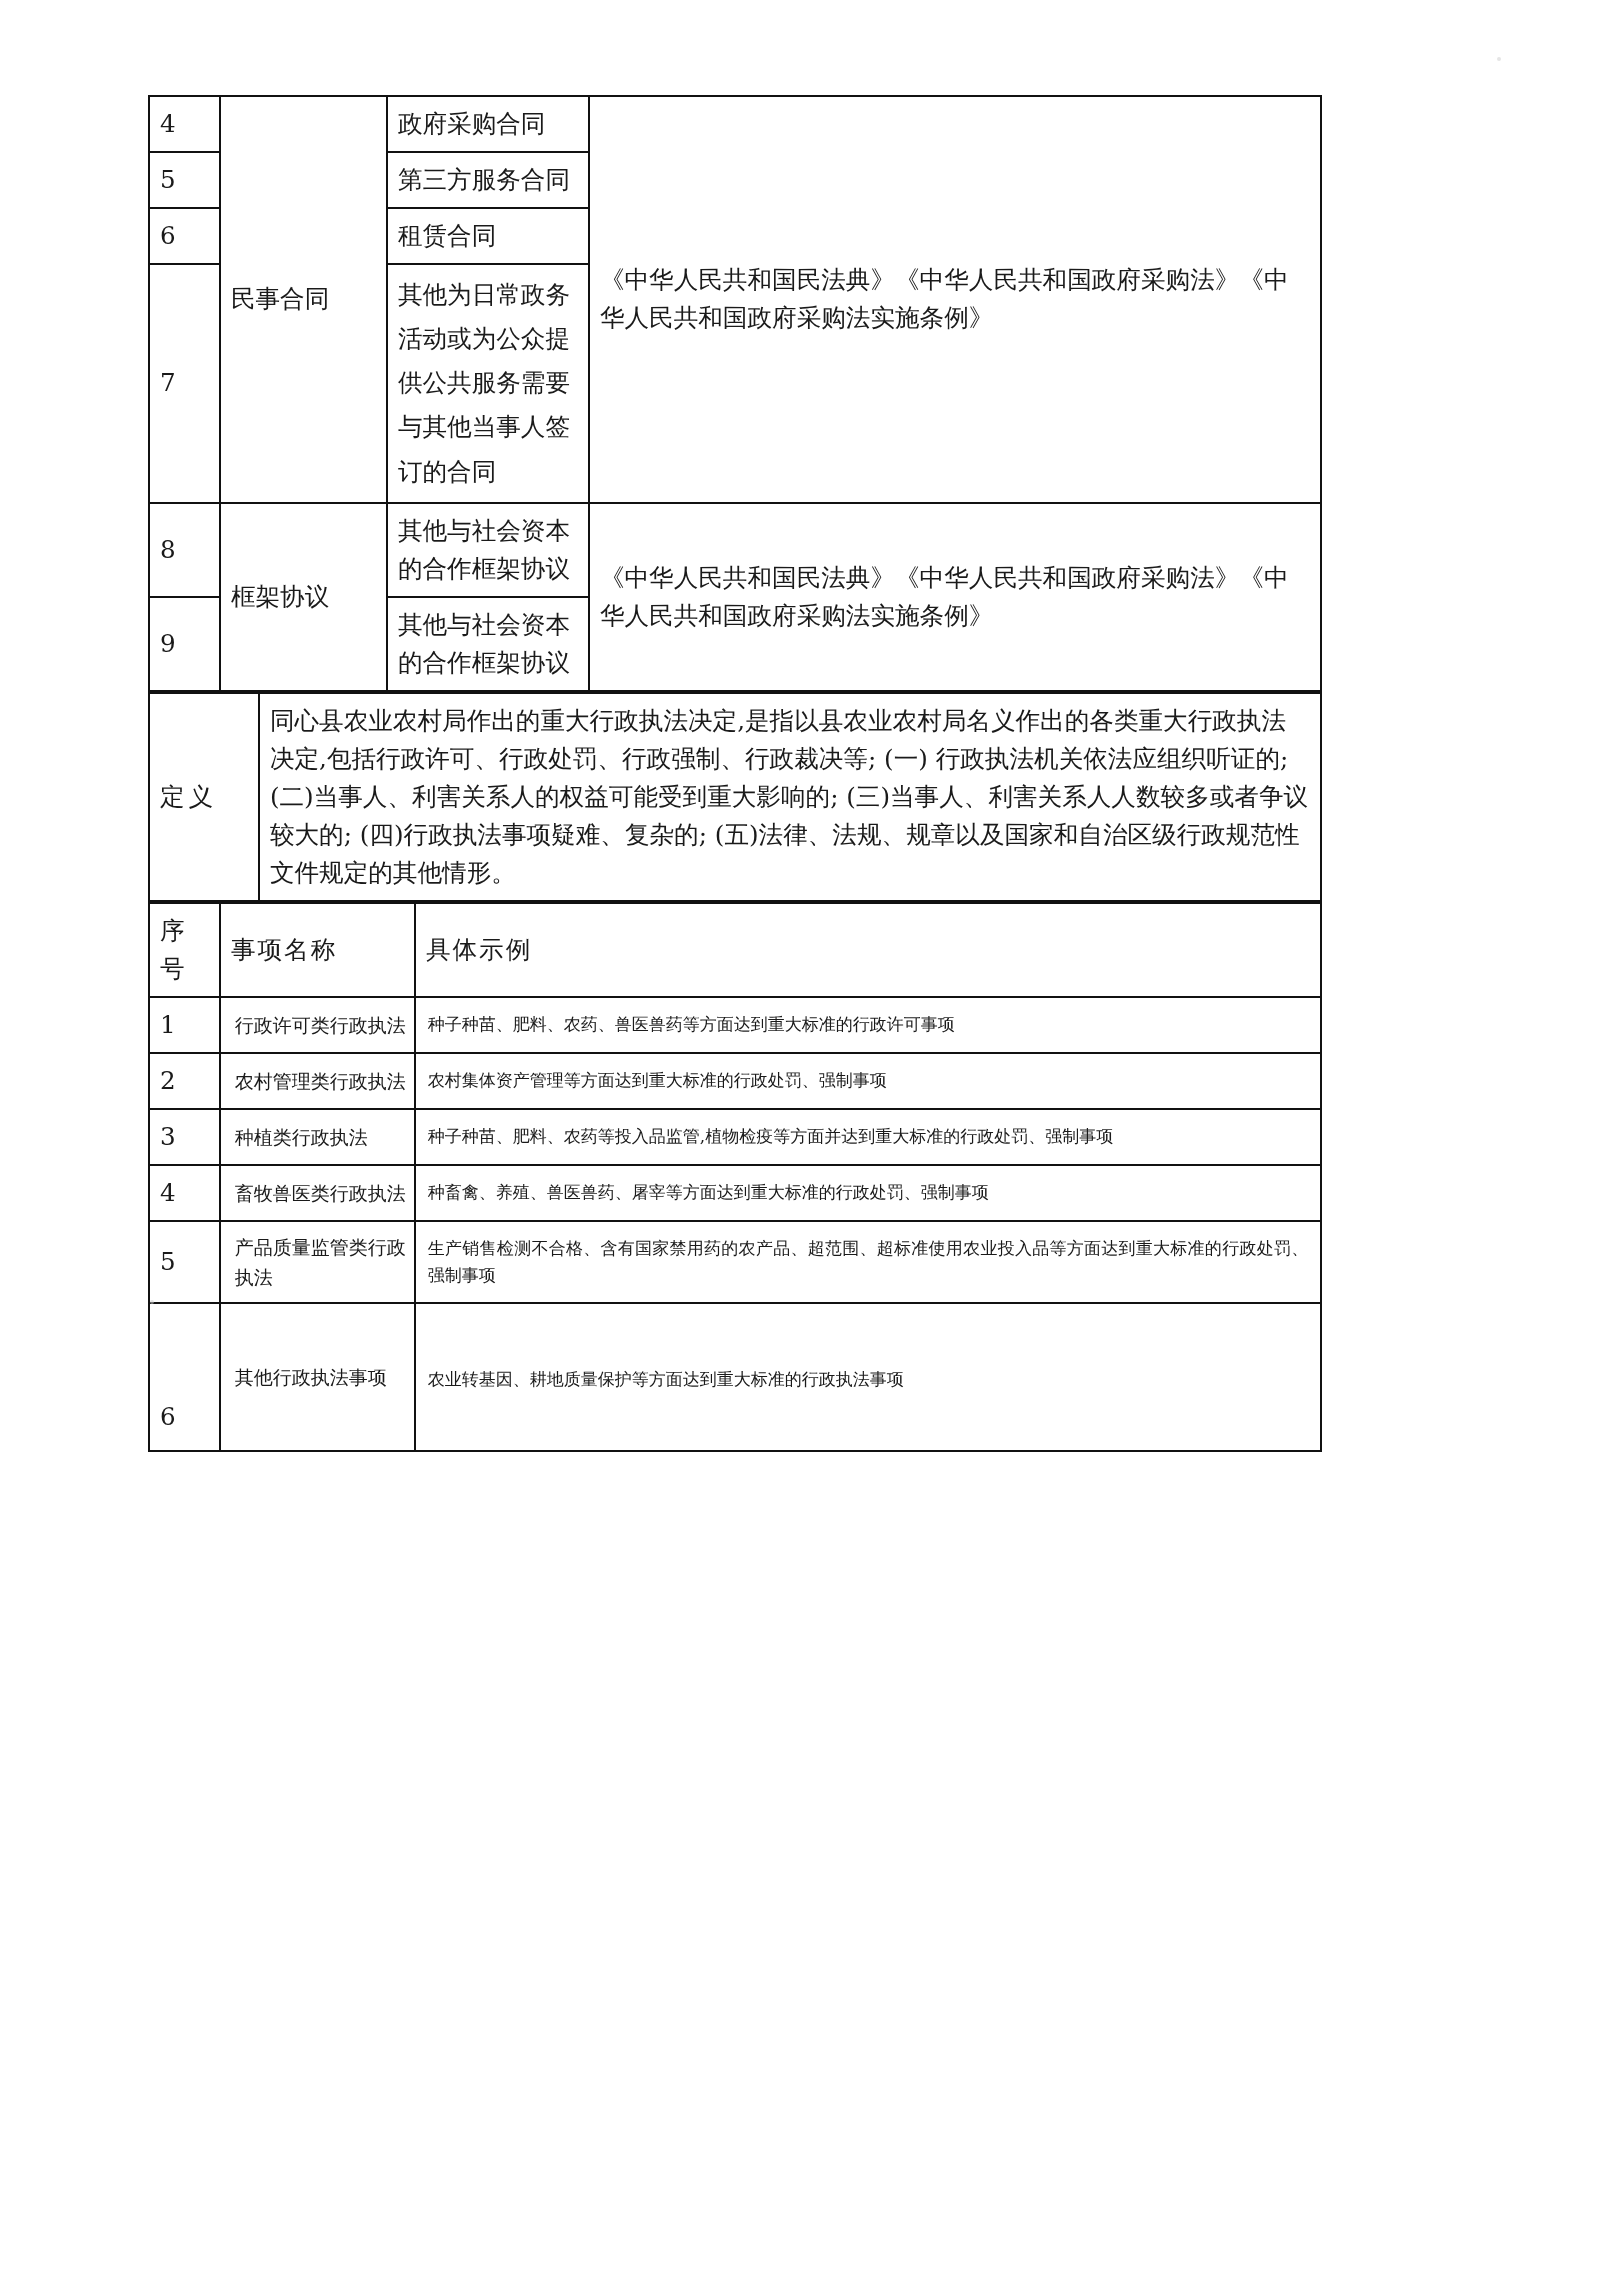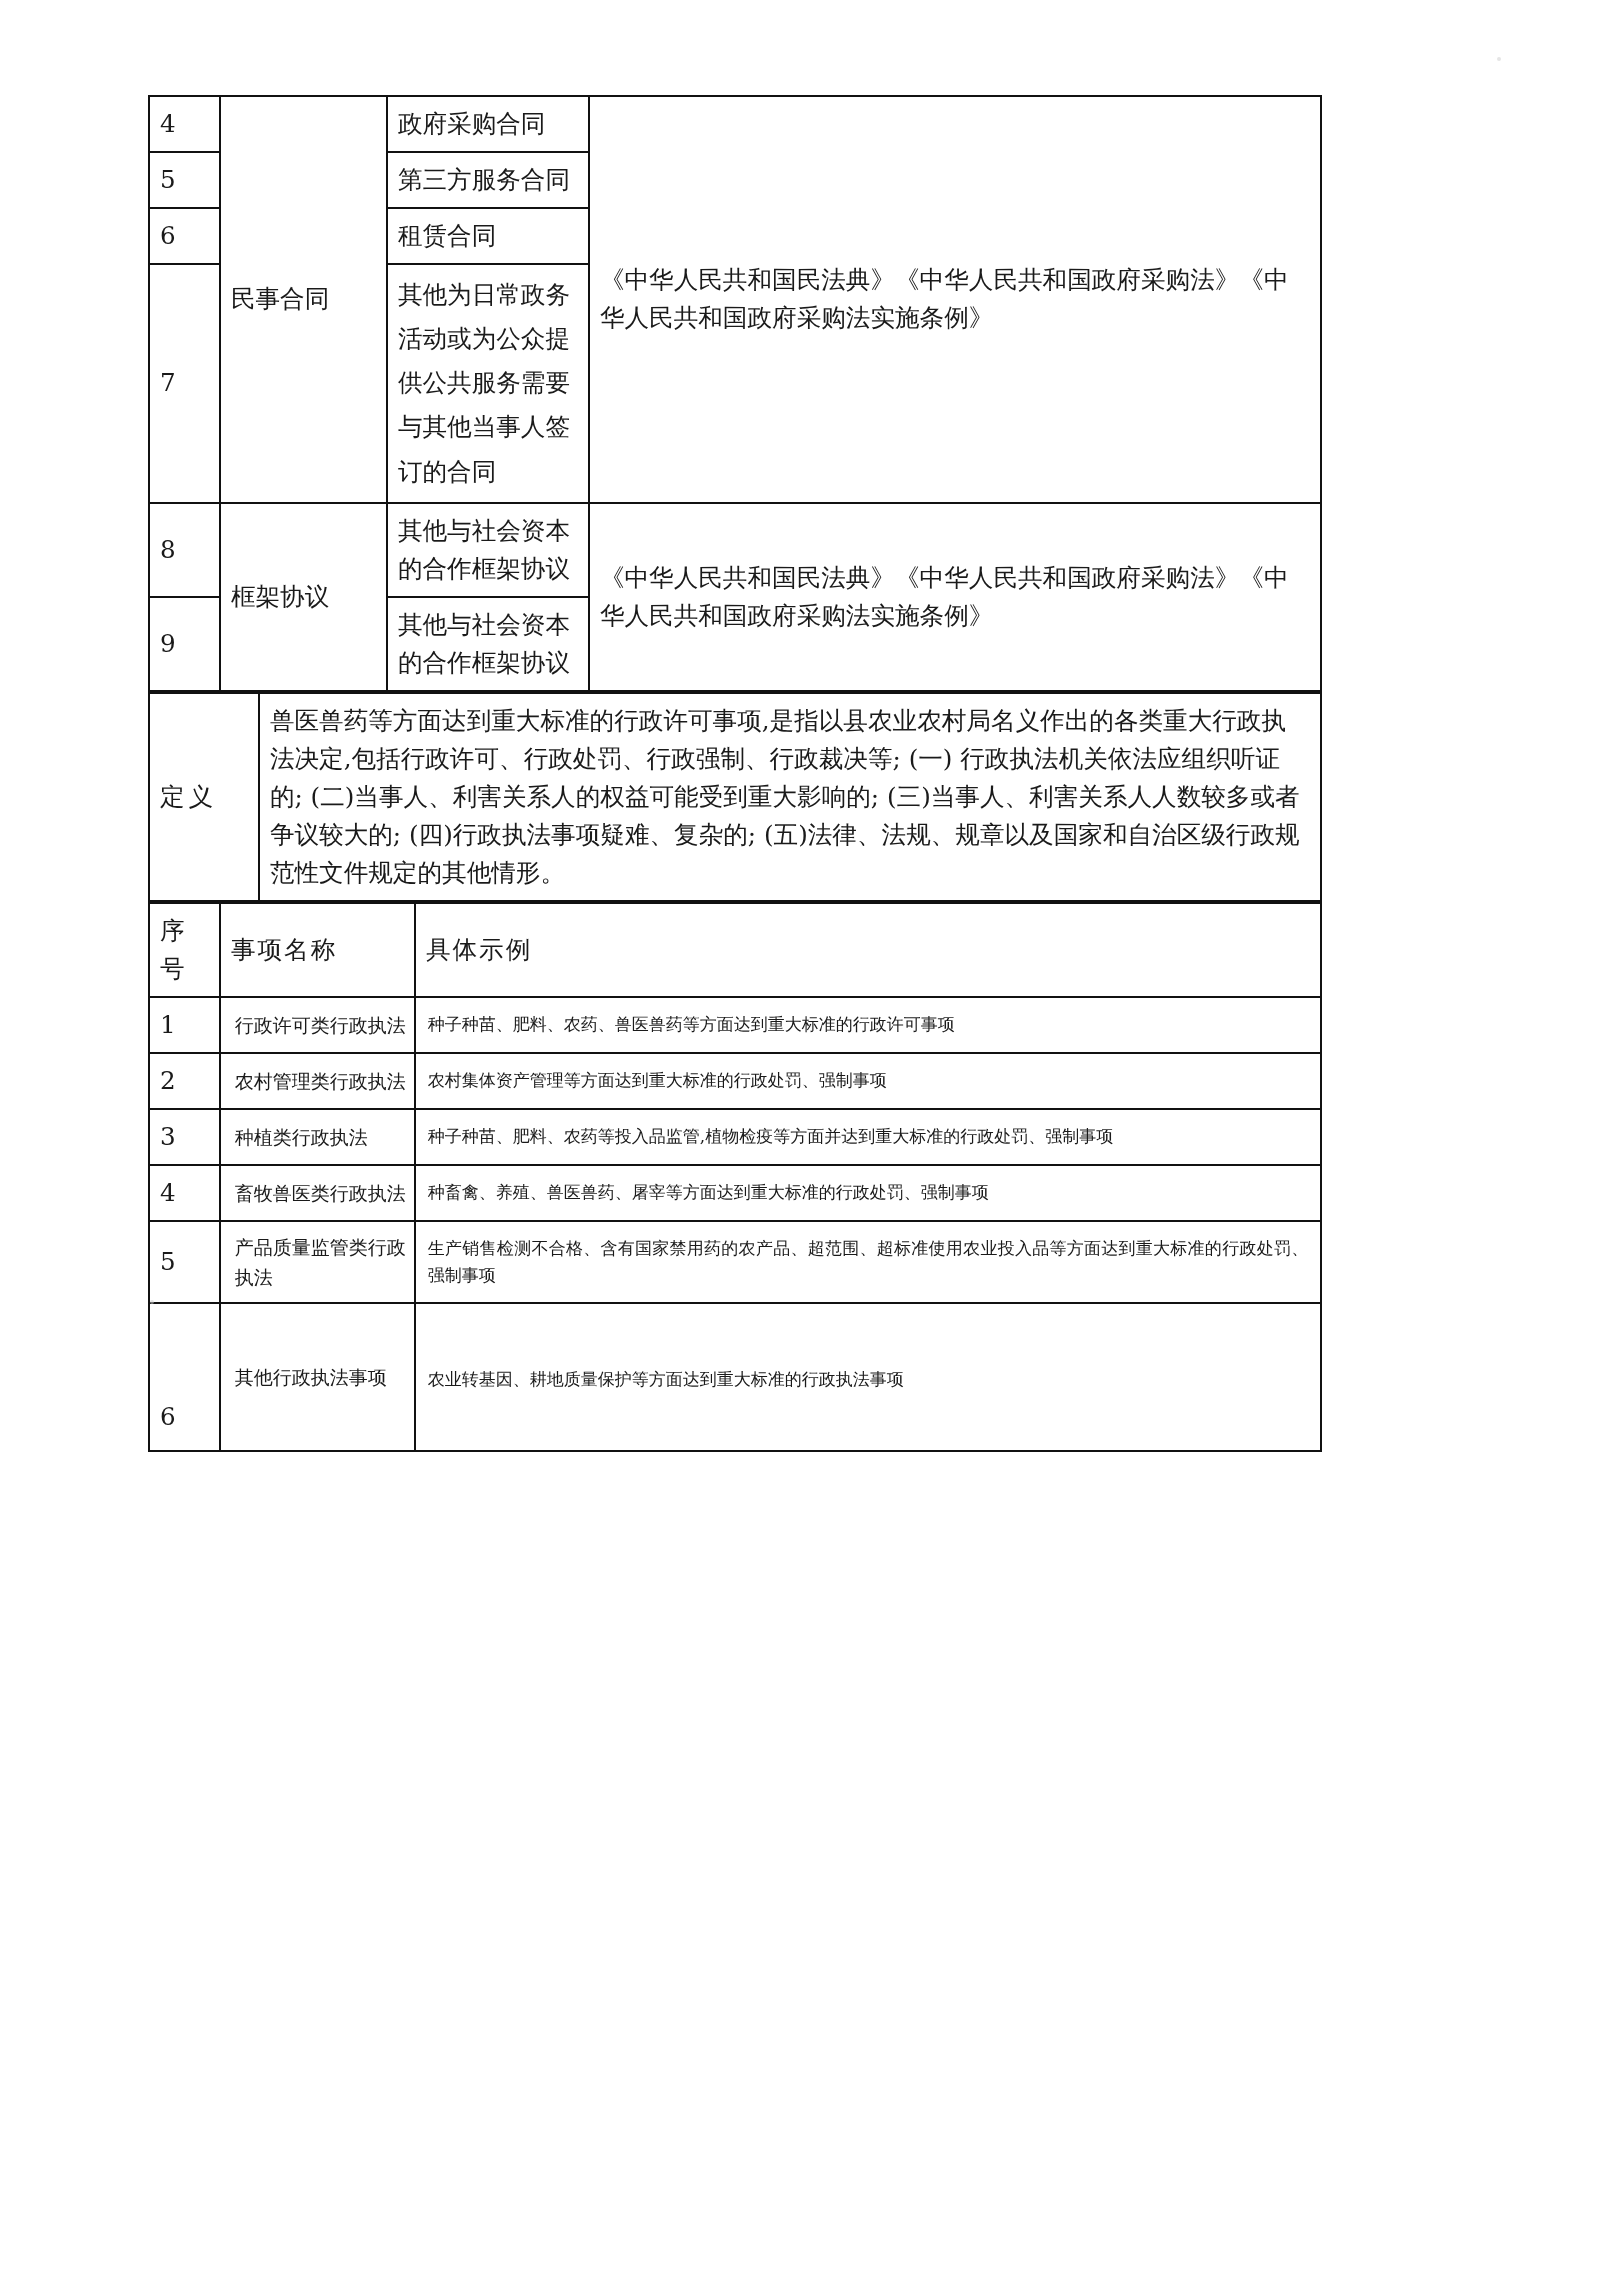--- a/index.html
+++ b/index.html
@@ -157,21 +157,21 @@
 
 
   <table class="doc t-def">
     <colgroup>
         <col class="d1">
         <col class="d2">
       </colgroup>
     <tbody>
       <tr>
         <td class="def-label">定义</td>
-        <td class="def-body">兽医兽药等方面达到重大标准的行政许可事项,是指以县农业农村局名义作出的各类重大行政执法决定,包括行政许可、行政处罚、行政强制、行政裁决等; (一) 行政执法机关依法应组织听证的; (二)当事人、利害关系人的权益可能受到重大影响的; (三)当事人、利害关系人人数较多或者争议较大的; (四)行政执法事项疑难、复杂的; (五)法律、法规、规章以及国家和自治区级行政规范性文件规定的其他情形。</td>
+        <td class="def-body">同心县农业农村局作出的重大行政执法决定,是指以县农业农村局名义作出的各类重大行政执法决定,包括行政许可、行政处罚、行政强制、行政裁决等; (一) 行政执法机关依法应组织听证的; (二)当事人、利害关系人的权益可能受到重大影响的; (三)当事人、利害关系人人数较多或者争议较大的; (四)行政执法事项疑难、复杂的; (五)法律、法规、规章以及国家和自治区级行政规范性文件规定的其他情形。</td>
       </tr>
     </tbody>
   </table>
 
   <table class="doc t-enf" style="border-top:0;">
     <colgroup>
         <col class="e1">
         <col class="e2">
         <col class="e3">
       </colgroup>

